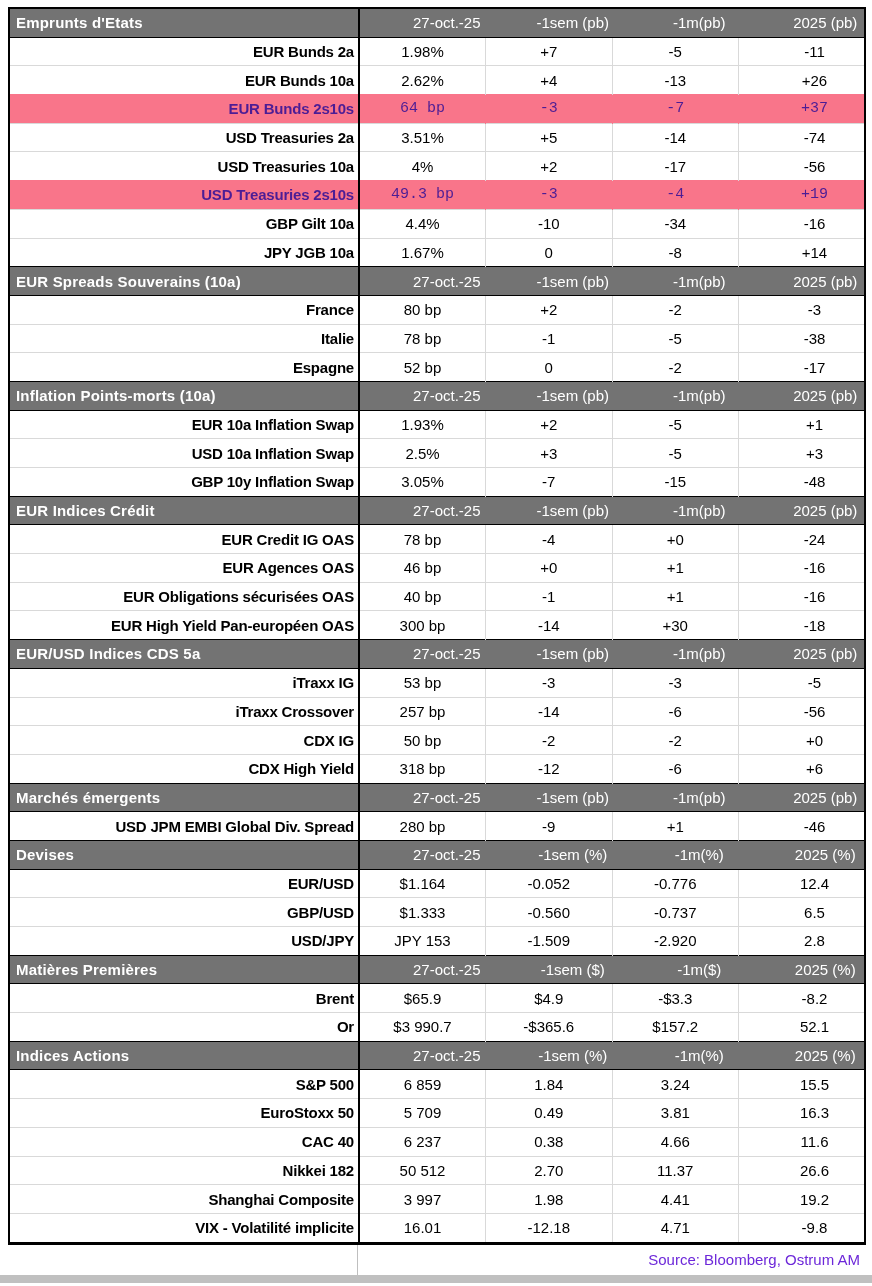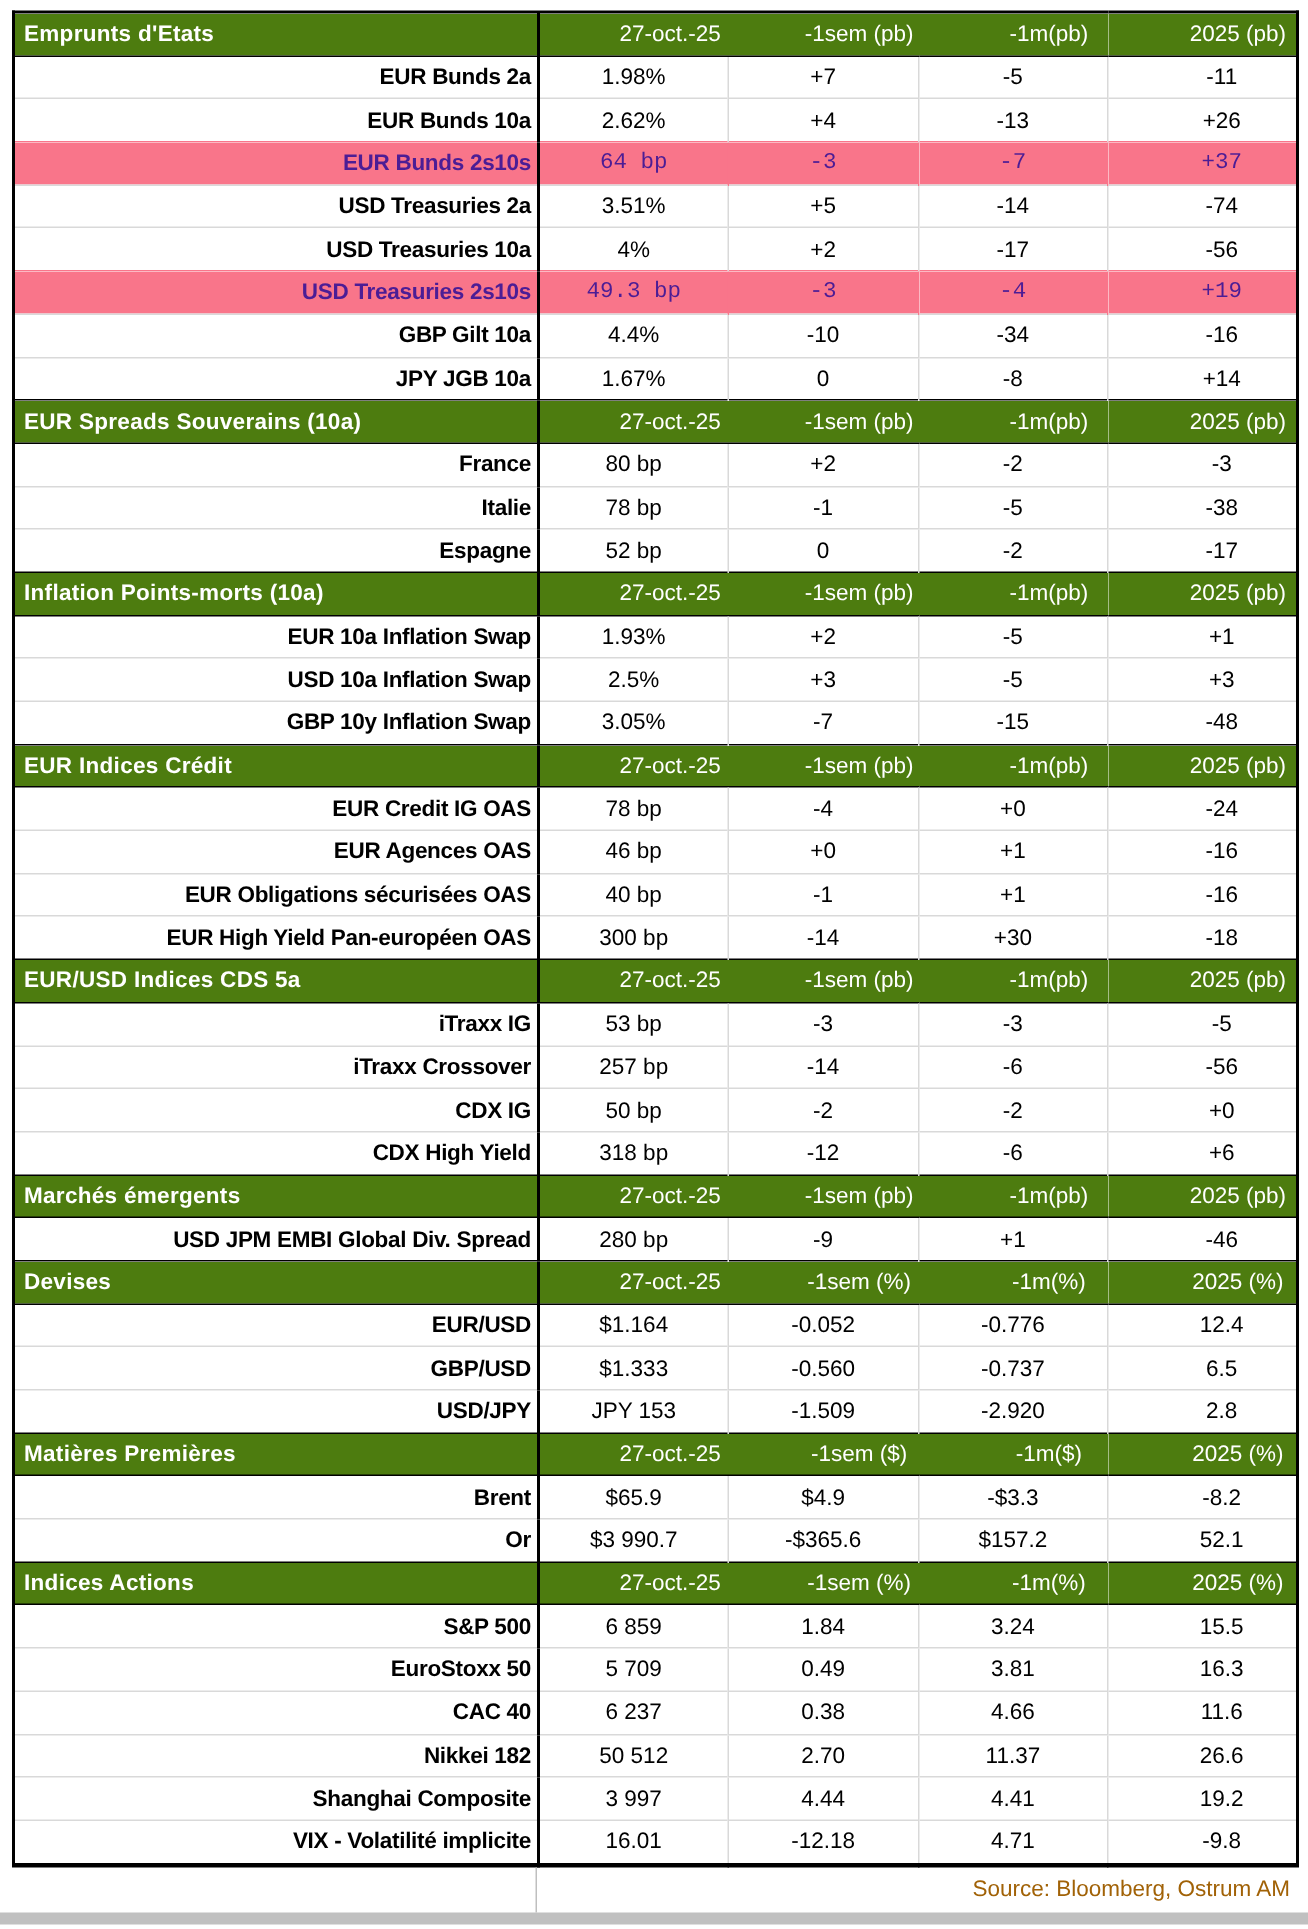--- a/index.html
+++ b/index.html
@@ -28,21 +28,21 @@
   table.market td {
     height: 27.7px;
     padding: 0;
     font-size: 15px;
     color: #000000;
     overflow: hidden;
     white-space: nowrap;
   }
   
   tr.section-row td {
-    background: #4d7c0f;
+    background: #737373;
     color: #ffffff;
     border-top: 1px solid #000000;
     border-bottom: 1px solid #000000;
   }
   tr.section-row td.sec-title {
     font-weight: bold;
     text-align: left;
     padding-left: 6px;
     letter-spacing: 0.2px;
     border-right: 2px solid #000000;
@@ -93,21 +93,21 @@
   .footer .footer-left {
     width: 350px;
     height: 100%;
     border-right: 1px solid #bfbfbf;
     box-sizing: border-box;
   }
   .footer .footer-right {
     flex: 1;
     text-align: right;
     font-size: 15px;
-    color: #a16207;
+    color: #6d28d9;
     padding-right: 4px;
   }
   .bottom-strip {
     width: 872px;
     height: 8px;
     background: #c0c0c0;
   }
 </style>
 </head>
 <body>
@@ -406,21 +406,21 @@
           <tr class="data-row">
             <td class="row-label">Nikkei 182</td>
             <td class="cell">50 512</td>
             <td class="cell">2.70</td>
             <td class="cell">11.37</td>
             <td class="cell">26.6</td>
           </tr>
           <tr class="data-row">
             <td class="row-label">Shanghai Composite</td>
             <td class="cell">3 997</td>
-            <td class="cell">4.44</td>
+            <td class="cell">1.98</td>
             <td class="cell">4.41</td>
             <td class="cell">19.2</td>
           </tr>
           <tr class="data-row">
             <td class="row-label">VIX - Volatilité implicite</td>
             <td class="cell">16.01</td>
             <td class="cell">-12.18</td>
             <td class="cell">4.71</td>
             <td class="cell">-9.8</td>
           </tr>

